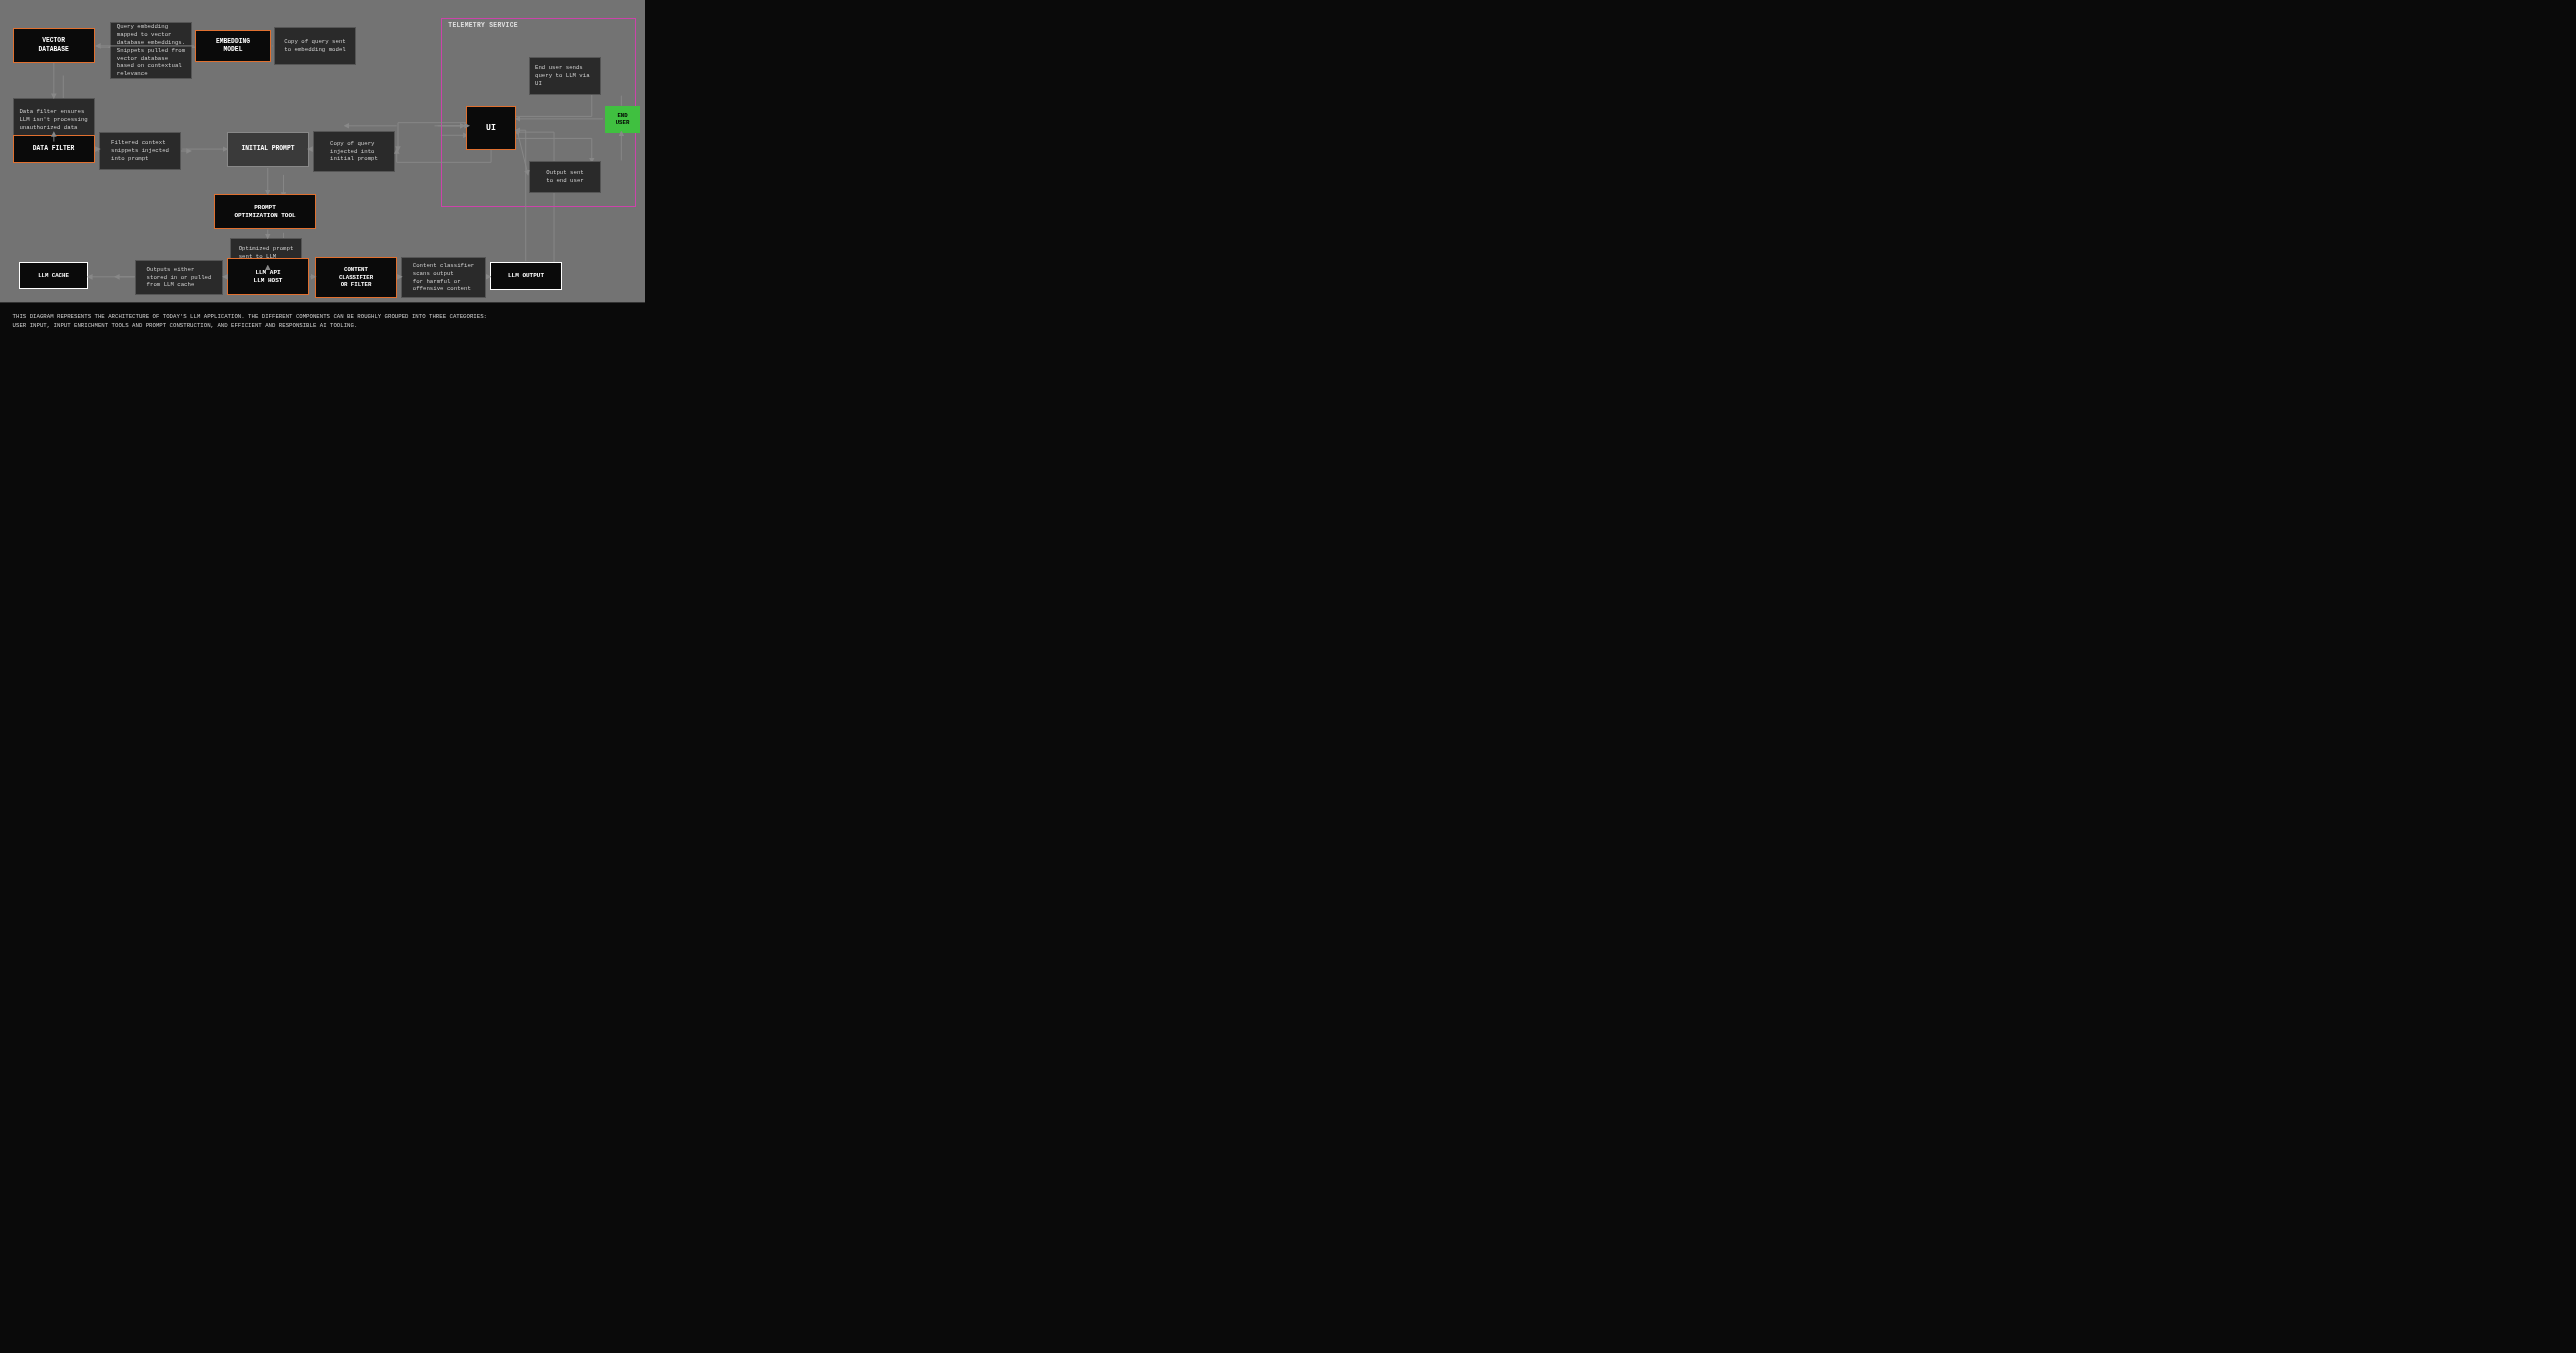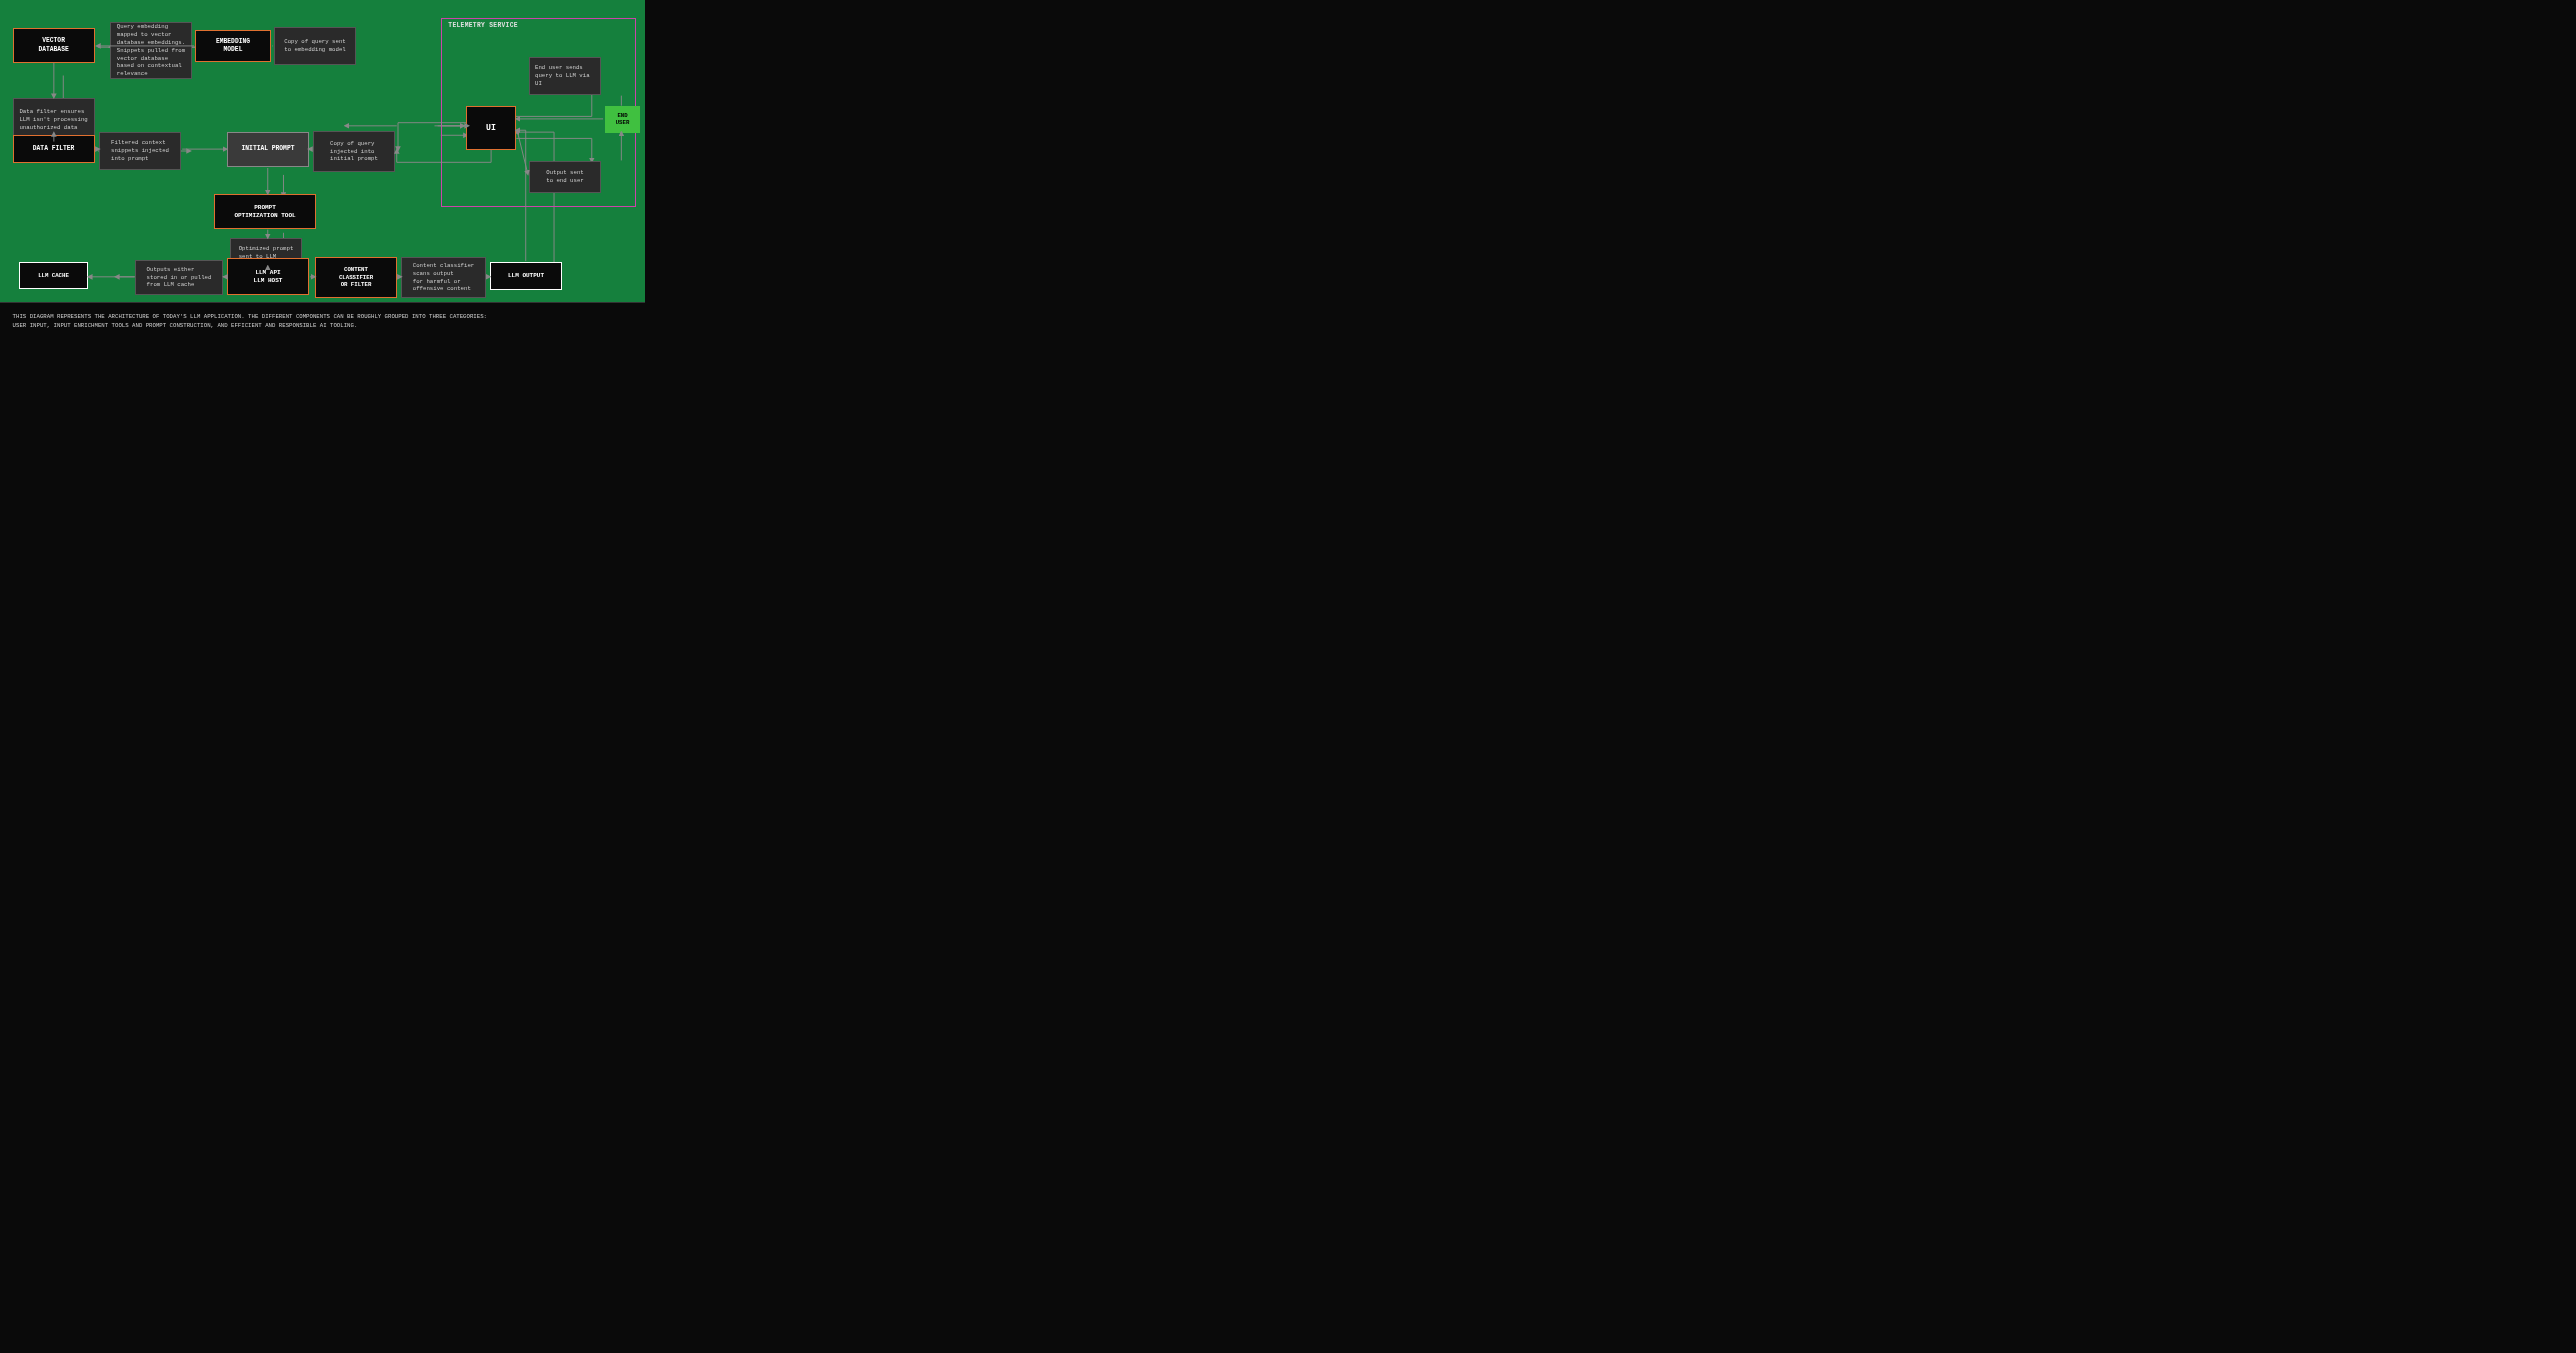--- a/index.html
+++ b/index.html
@@ -9,21 +9,21 @@
       font-family: 'Courier New', Courier, monospace;
       width: 645px;
       min-height: 338px;
       position: relative;
       overflow: hidden;
     }
     .diagram-container {
       position: relative;
       width: 645px;
       height: 302px;
-      background: #15803d;
+      background: #737373;
     }
     
     .node {
       position: absolute;
       border: 1.3px solid;
       display: flex;
       align-items: center;
       justify-content: center;
       text-align: center;
       font-family: 'Courier New', Courier, monospace;

